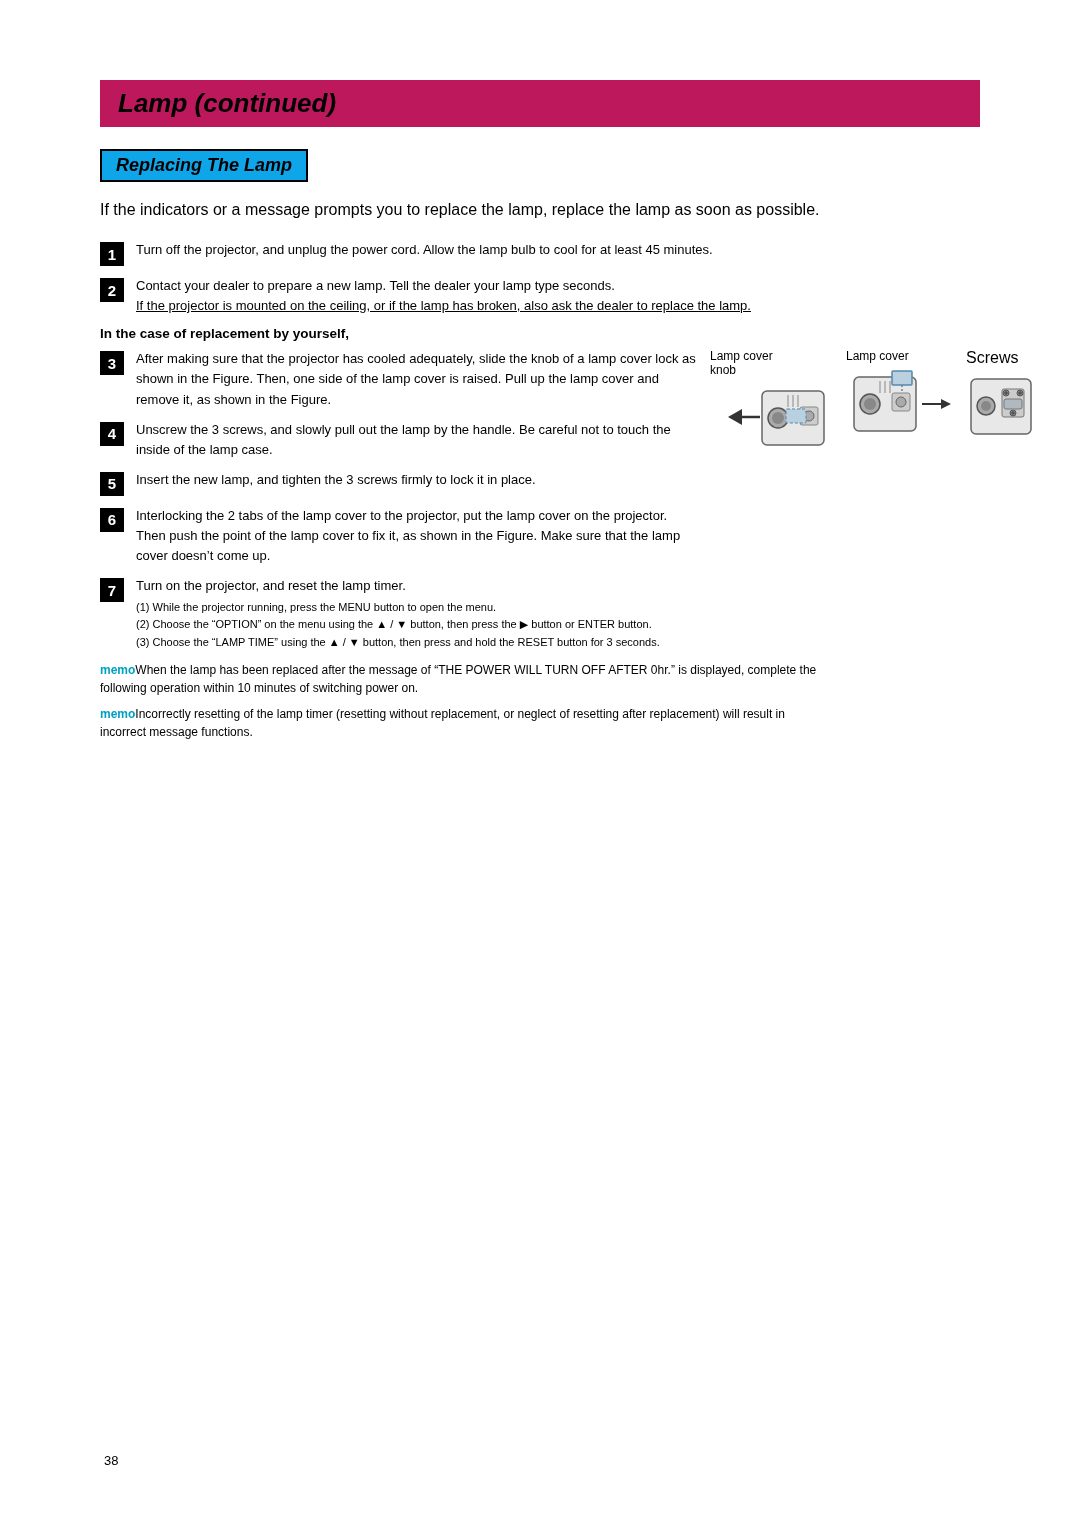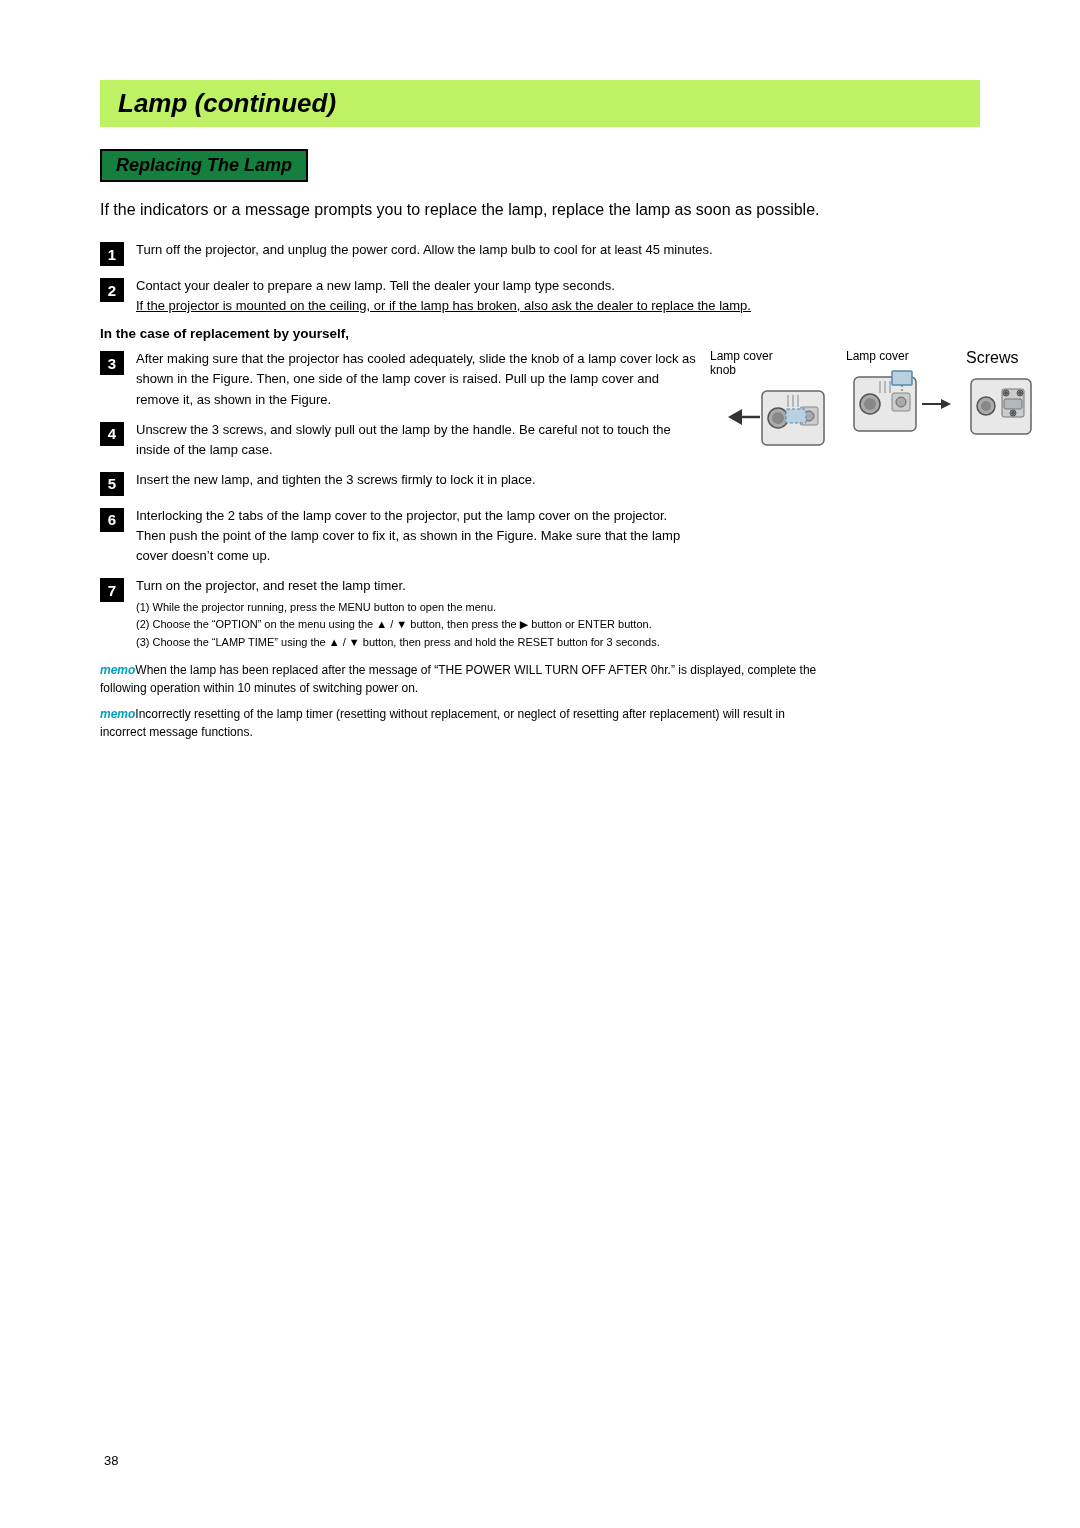--- a/index.html
+++ b/index.html
@@ -12,35 +12,35 @@
       min-height: 1528px;
       position: relative;
     }
     .page {
       width: 1080px;
       min-height: 1528px;
       padding: 80px 100px 80px 100px;
       position: relative;
     }
     .main-title {
-      background: #bef264;
+      background: #be185d;
       padding: 8px 18px;
       font-size: 26px;
       font-weight: bold;
       font-style: italic;
       margin-bottom: 22px;
       display: inline-block;
       width: 100%;
     }
     .section-title-box {
       border: 2px solid #000;
       display: inline-block;
       padding: 4px 14px;
       margin-bottom: 16px;
-      background: #15803d;
+      background: #0ea5e9;
     }
     .section-title-box span {
       font-size: 18px;
       font-weight: bold;
       font-style: italic;
     }
     .intro-text {
       font-size: 16px;
       margin-bottom: 18px;
       line-height: 1.5;
@@ -98,21 +98,20 @@
       font-size: 12px;
       margin-bottom: 2px;
     }
     .memo-text {
       font-size: 12px;
       line-height: 1.5;
       margin-bottom: 8px;
     }
     .memo-label {
       color: #00a0c0;
-      font-style: italic;
       font-weight: bold;
     }
     .page-num {
       position: absolute;
       bottom: 60px;
       left: 104px;
       font-size: 13px;
     }
     .step-7-sub {
       font-size: 11px;

